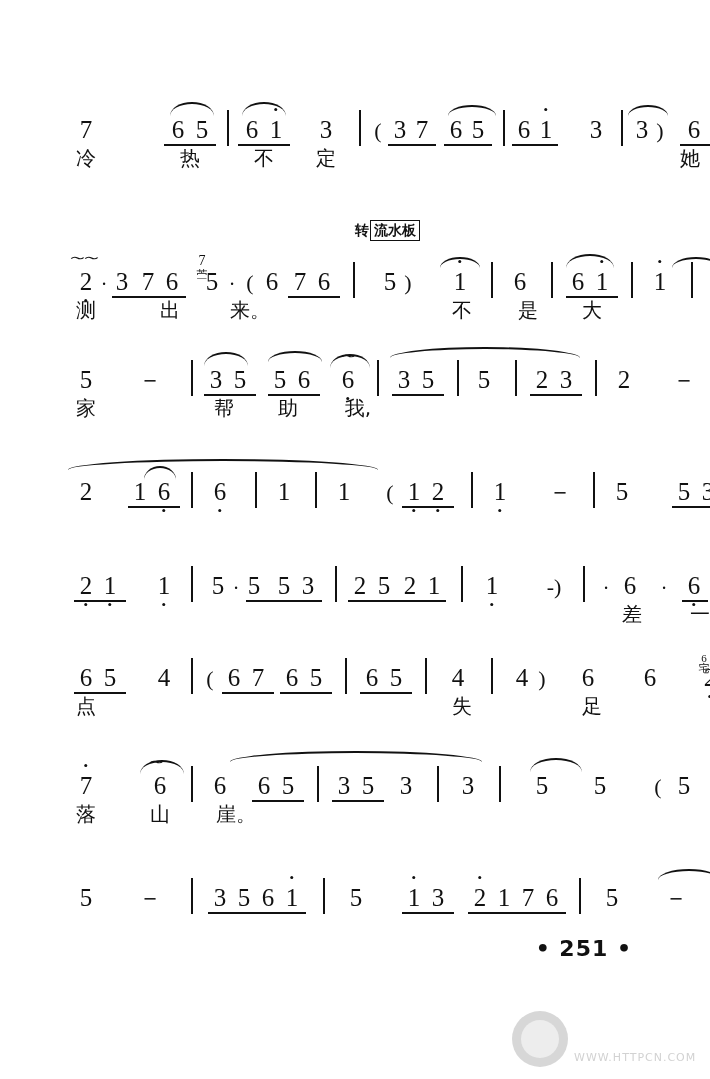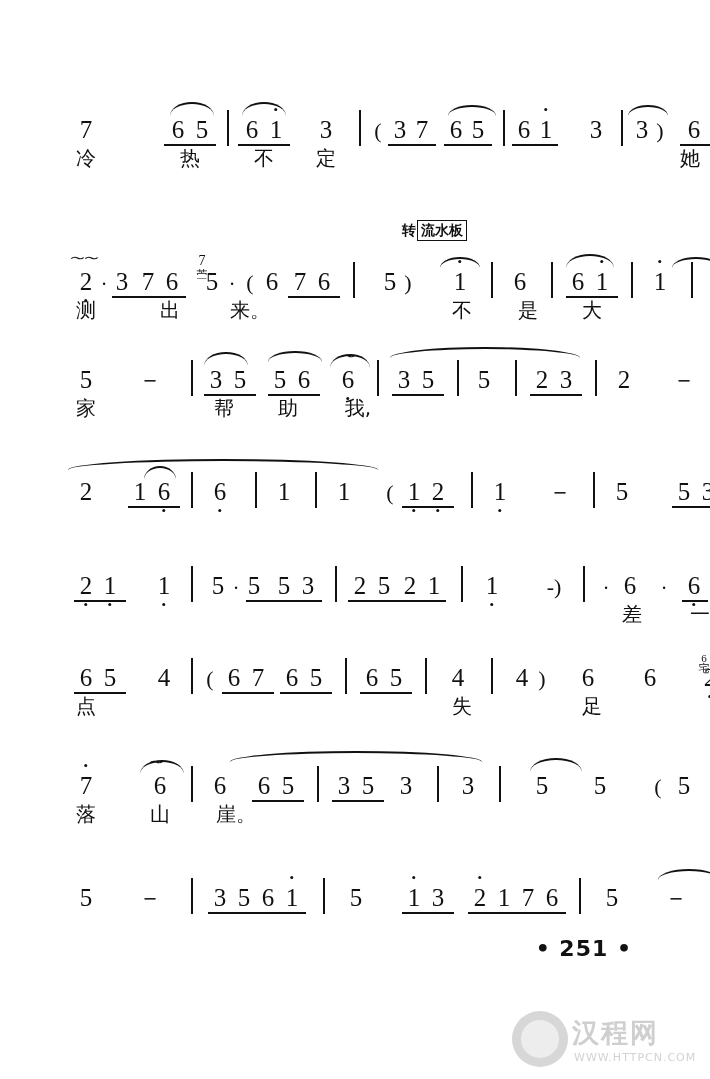--- a/index.html
+++ b/index.html
@@ -125,21 +125,20 @@
     transform: translateX(-50%);
   }
   
   .tempo {
     position: absolute;
     font-family: "DejaVu Sans", sans-serif;
     font-size: 14px;
     font-weight: bold;
     color: #111;
     white-space: nowrap;
-    margin-left: 47px;
   }
   .tempo .bx {
     border: 1.5px solid #111;
     padding: 1px 3px 2px 3px;
     margin-left: 1px;
   }
   
   .pageno {
     position: absolute;
     right: 78px;
@@ -526,17 +525,16 @@
       <span class="arc" style="left:598px; bottom:34px; width:62px;"></span>
     </div>
   </div>
 
   <div class="pageno">• 251 •</div>
 
   <div class="watermark">
     <div class="wm-circle">
       <div class="wm-circle-inner"></div>
     </div>
-    <div class="wm-title">汉程网</div>
     <div class="wm-sub">WWW.HTTPCN.COM</div>
   </div>
 
 </div>
 
 </body></html>

